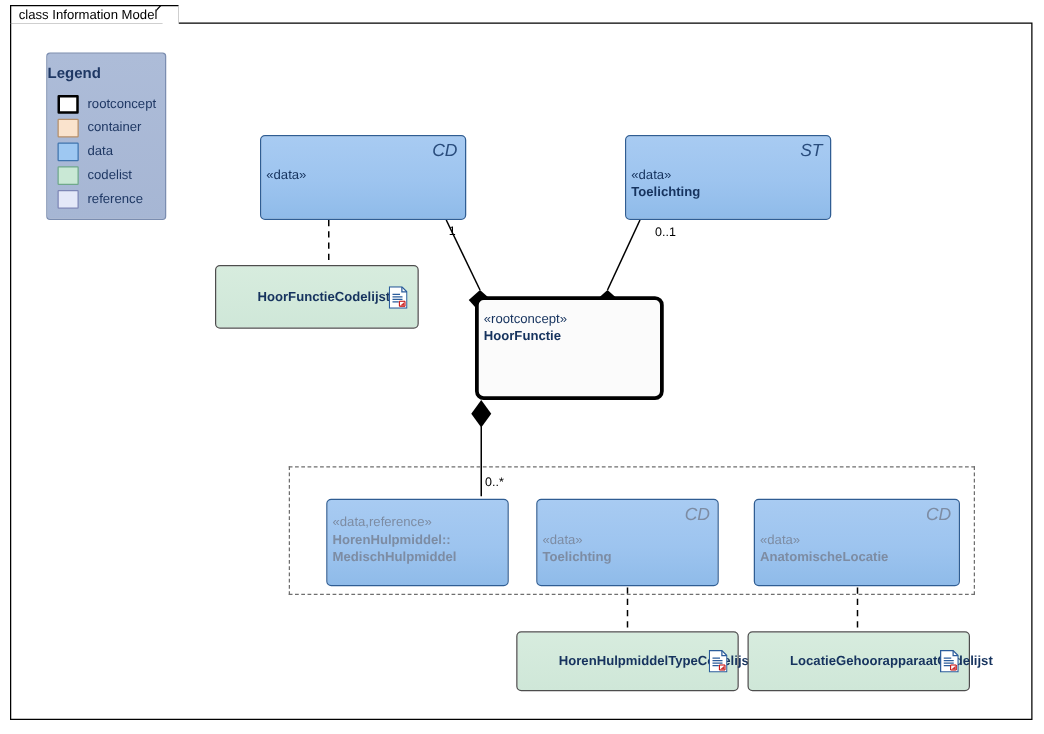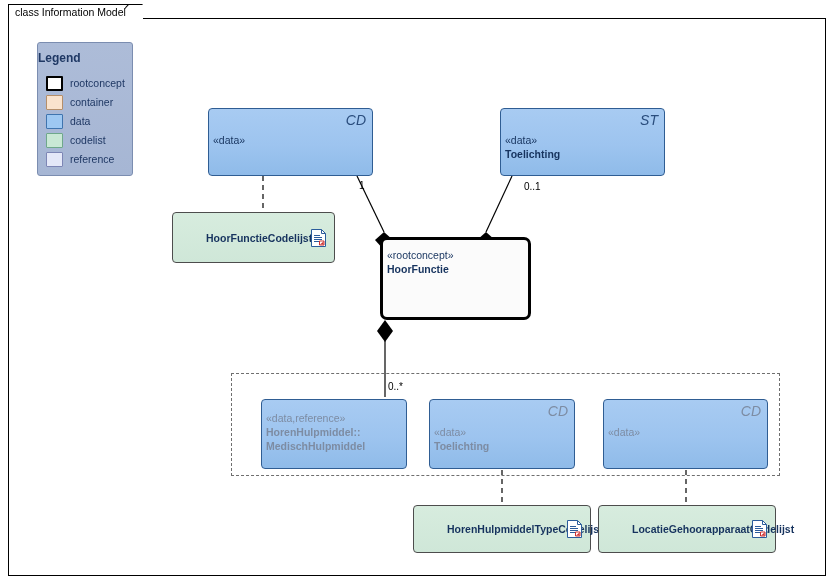--- a/index.html
+++ b/index.html
@@ -331,20 +331,21 @@
     <span class="shadow"></span>
     <span class="corner-tag">CD</span>
     <div class="box-text box-stereotype" style="top:25px;">«data»</div>
     <div class="box-text box-name" style="top:39px;">Toelichting</div>
   </div>
 
   <div class="uml-box data muted" style="left:603px; top:399px; width:165px; height:70px;">
     <span class="shadow"></span>
     <span class="corner-tag">CD</span>
     <div class="box-text box-stereotype" style="top:25px;">«data»</div>
+    <div class="box-text box-name" style="top:39px;">AnatomischeLocatie</div>
   </div>
 
   <div class="uml-box codelist" style="left:172px; top:212px; width:163px; height:51px;">
     <span class="shadow"></span>
     <div class="codelist-label">HoorFunctieCodelijst</div>
     <span class="doc-icon">
       <svg width="15" height="18" viewBox="0 0 15 18">
         <polygon points="0.5,0.5 10.5,0.5 14.5,4.5 14.5,17.5 0.5,17.5" fill="#ffffff" stroke="#2b5c9b" stroke-width="1"></polygon>
         <polyline points="10.5,0.5 10.5,4.5 14.5,4.5" fill="none" stroke="#2b5c9b" stroke-width="1"></polyline>
         <line x1="3" y1="6.5" x2="9" y2="6.5" stroke="#2b5c9b" stroke-width="1"></line>

